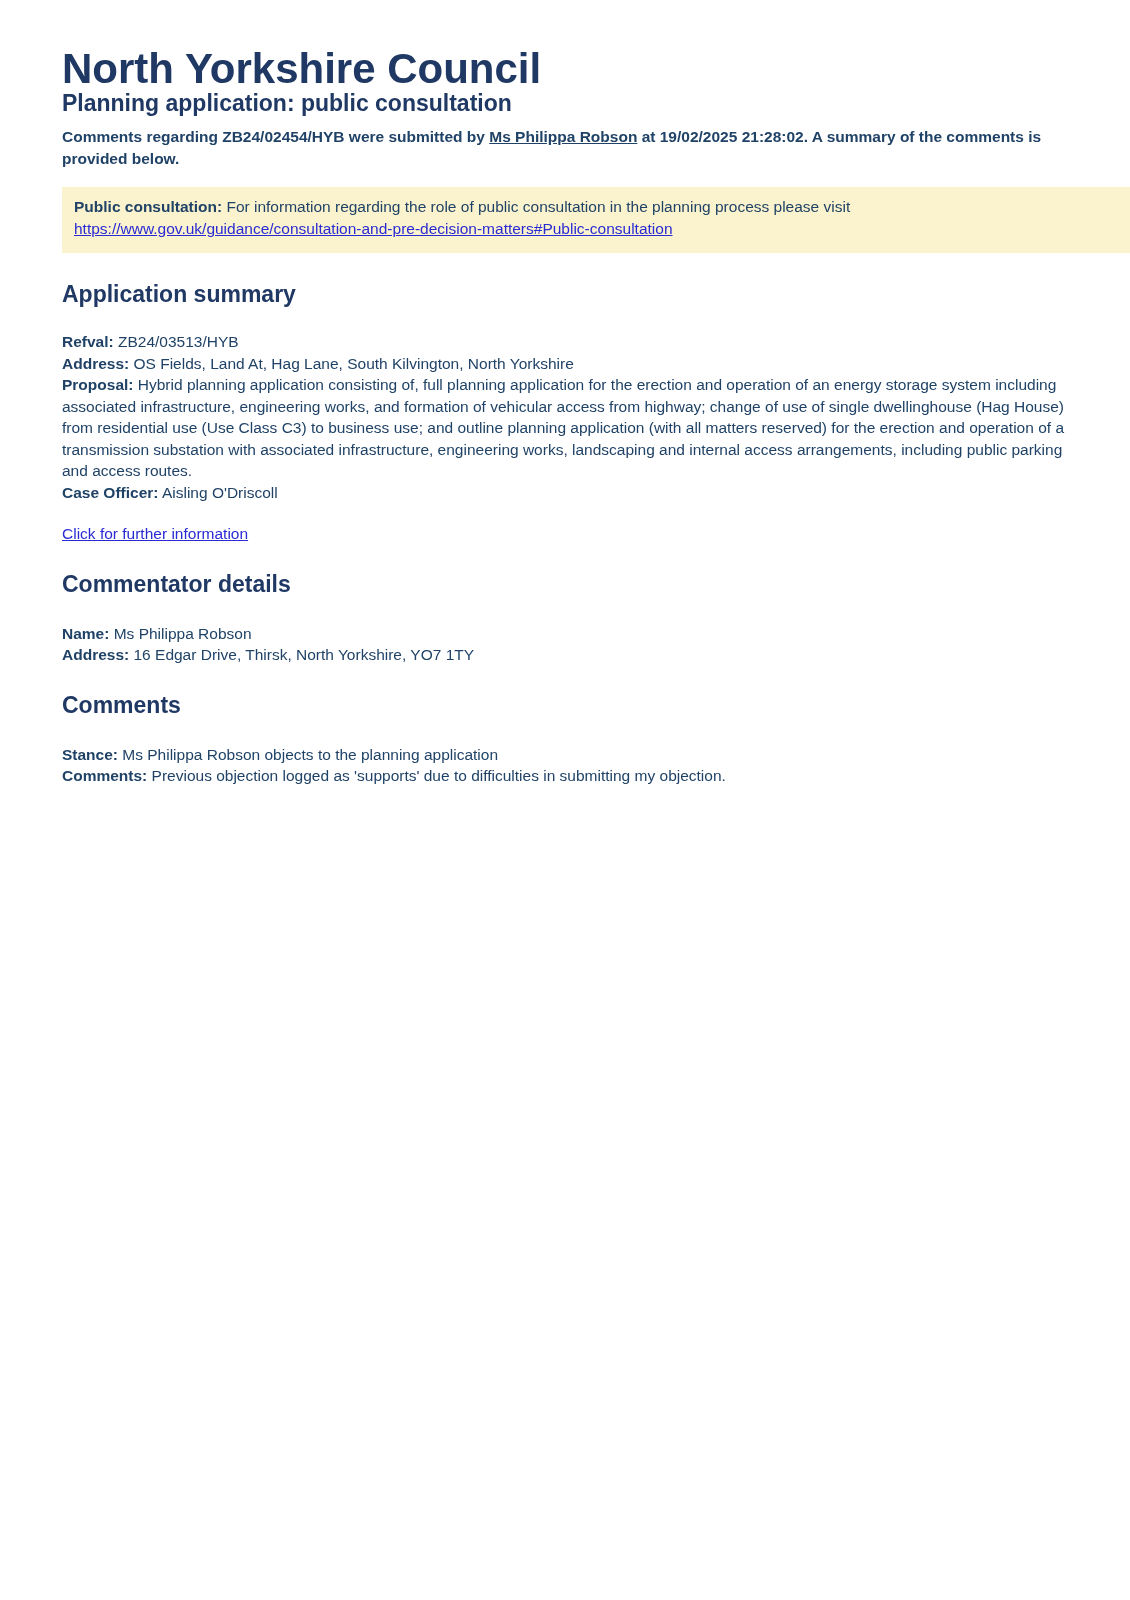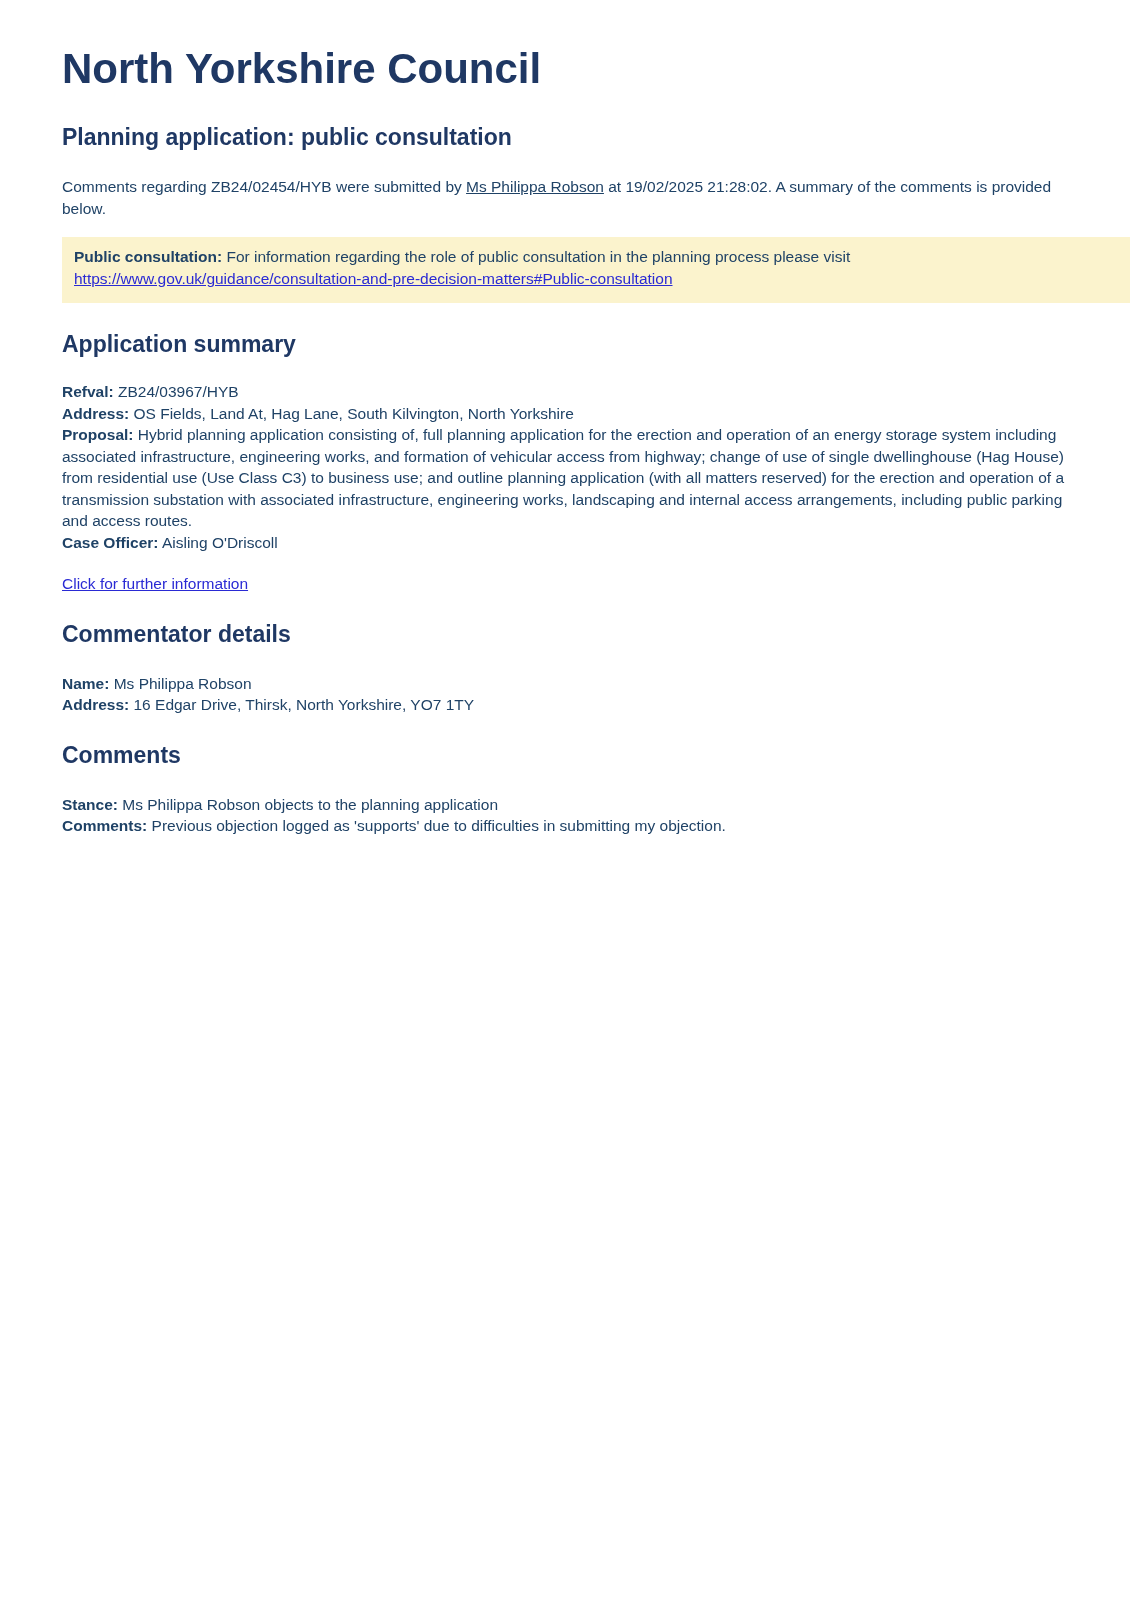--- a/index.html
+++ b/index.html
@@ -31,32 +31,32 @@
     font-weight: bold;
     color: var(--heading);
     letter-spacing: 0;
   }
   h2.section-heading {
     font-size: 23px;
     line-height: 30px;
     font-weight: bold;
     color: var(--heading);
   }
-  .h2-sub   { margin-top: 34px; }
+  .h2-sub   { }
   .h2-app   { margin-top: 26px; }
   .h2-comm  { margin-top: 24px; }
   .h2-cmts  { margin-top: 24px; }
   p, .para {
     font-size: 15.5px;
     line-height: 21.5px;
     color: var(--body);
   }
   .intro {
-    margin-top: 24px;
-    font-weight: normal;
+    margin-top: 8px;
+    font-weight: bold;
   }
   .intro a {
     color: var(--body);
     text-decoration: underline;
     cursor: pointer;
   }
   .notice {
     margin-top: 18px;
     background: var(--notice-bg);
     padding: 9px 12px 14px 12px;
@@ -87,21 +87,21 @@
 
   <h2 class="section-heading h2-sub">Planning application: public consultation</h2>
 
   <p class="intro"><span>Comments regarding ZB24/02454/HYB were submitted by </span><a>Ms Philippa Robson</a><span> at 19/02/2025 21:28:02. A summary of the comments is provided below.</span></p>
 
   <div class="notice para"><span class="label">Public consultation:</span><span> For information regarding the role of public consultation in the planning process please visit </span><br><a class="ext-link">https://www.gov.uk/guidance/consultation-and-pre-decision-matters#Public-consultation</a></div>
 
   <h2 class="section-heading h2-app">Application summary</h2>
 
   <div class="summary-block para">
-    <div><span class="label">Refval:</span><span> ZB24/03967/HYB</span></div>
+    <div><span class="label">Refval:</span><span> ZB24/03513/HYB</span></div>
     <div><span class="label">Address:</span><span> OS Fields, Land At, Hag Lane, South Kilvington, North Yorkshire</span></div>
     <div><span class="label">Proposal:</span><span> Hybrid planning application consisting of, full planning application for the erection and operation of an energy storage system including associated infrastructure, engineering works, and formation of vehicular access from highway; change of use of single dwellinghouse (Hag House) from residential use (Use Class C3) to business use; and outline planning application (with all matters reserved) for the erection and operation of a transmission substation with associated infrastructure, engineering works, landscaping and internal access arrangements, including public parking and access routes.</span></div>
     <div><span class="label">Case Officer:</span><span> Aisling O'Driscoll</span></div>
   </div>
 
   <p class="more-info"><a class="ext-link">Click for further information</a></p>
 
   <h2 class="section-heading h2-comm">Commentator details</h2>
 
   <div class="details-block para">

